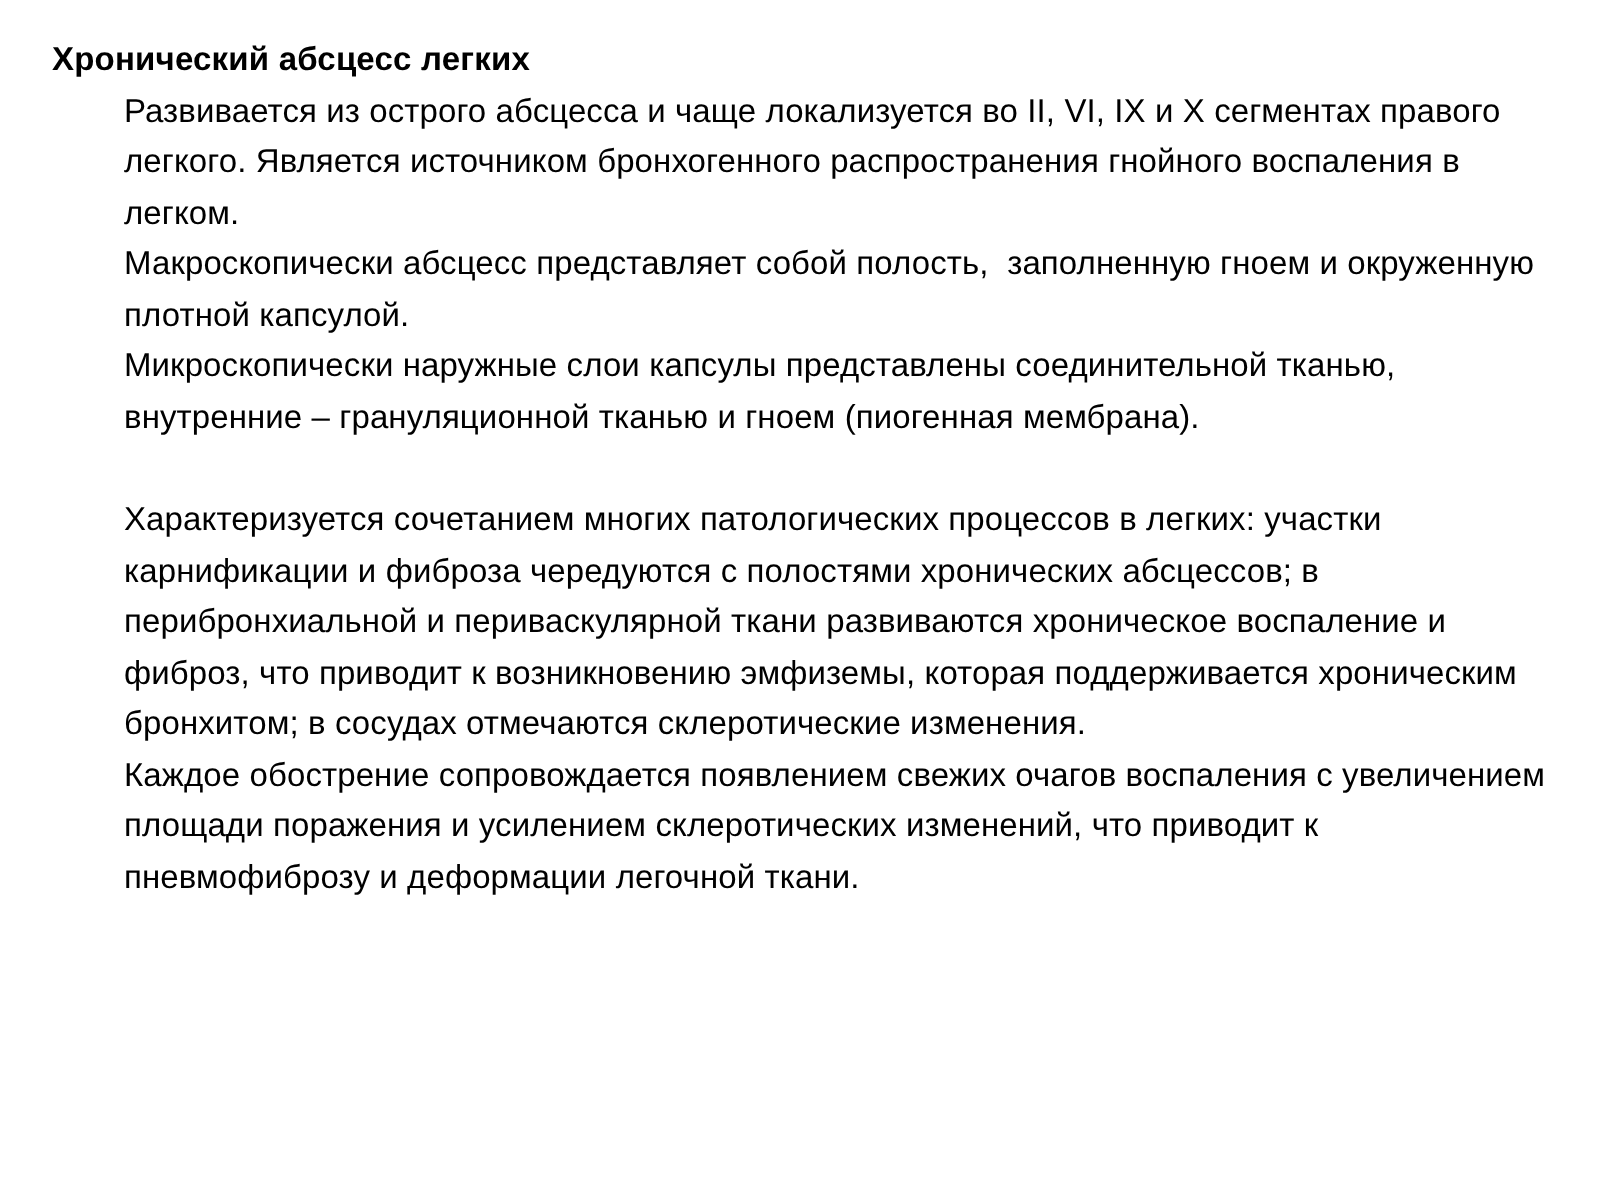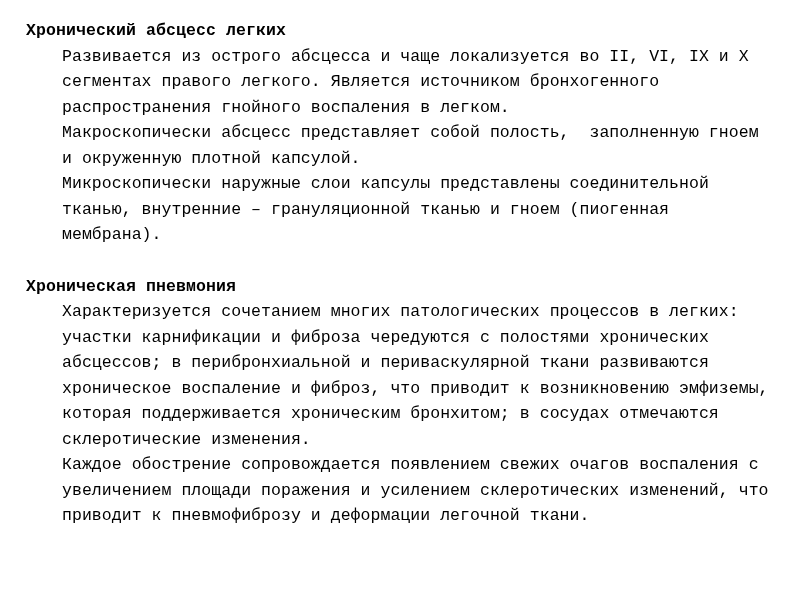--- a/index.html
+++ b/index.html
@@ -13,21 +13,20 @@
     font-family: "Liberation Sans", sans-serif;
     color: #000000;
     overflow: hidden;
   }
   .slide {
     position: relative;
     width: 800px;
     height: 600px;
     box-sizing: border-box;
     padding: 18px 26px 0 26px;
-    font-family: Liberation Mono, monospace;
   }
   .section {
     margin: 0;
   }
   .section + .section {
     margin-top: 26px;
   }
   .heading {
     font-size: 16.5px;
     font-weight: bold;
@@ -50,18 +49,17 @@
 <div class="slide">
 
   <div class="section">
     <div class="heading">Хронический абсцесс легких</div>
     <div class="para">Развивается из острого абсцесса и чаще локализуется во II, VI, IX и X сегментах правого легкого. Является источником бронхогенного распространения гнойного воспаления в легком.
 Макроскопически абсцесс представляет собой полость,  заполненную гноем и окруженную плотной капсулой.
 Микроскопически наружные слои капсулы представлены соединительной тканью, внутренние – грануляционной тканью и гноем (пиогенная мембрана).</div>
   </div>
 
   <div class="section">
-    <div class="heading">Хроническая пневмония</div>
     <div class="para">Характеризуется сочетанием многих патологических процессов в легких: участки карнификации и фиброза чередуются с полостями хронических абсцессов; в перибронхиальной и периваскулярной ткани развиваются хроническое воспаление и фиброз, что приводит к возникновению эмфиземы, которая поддерживается хроническим бронхитом; в сосудах отмечаются склеротические изменения.
 Каждое обострение сопровождается появлением свежих очагов воспаления с увеличением площади поражения и усилением склеротических изменений, что приводит к пневмофиброзу и деформации легочной ткани.</div>
   </div>
 
 </div>
 
 </body></html>

